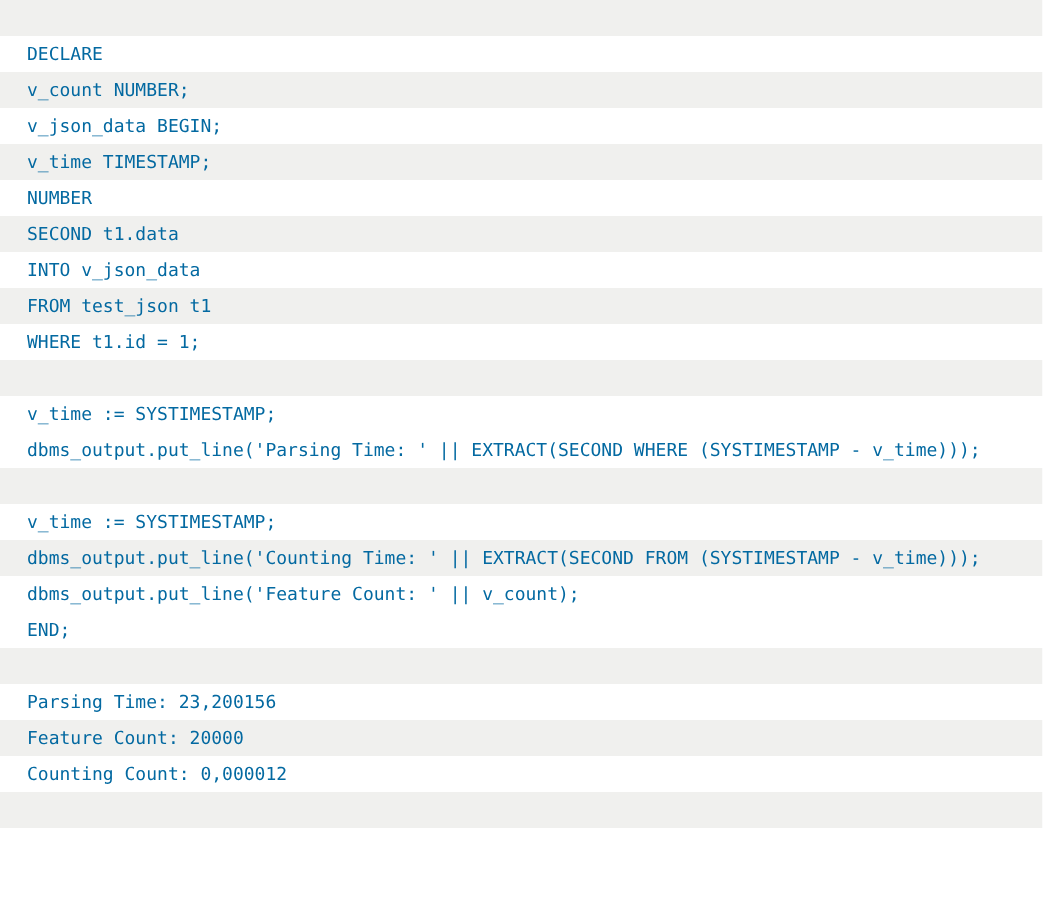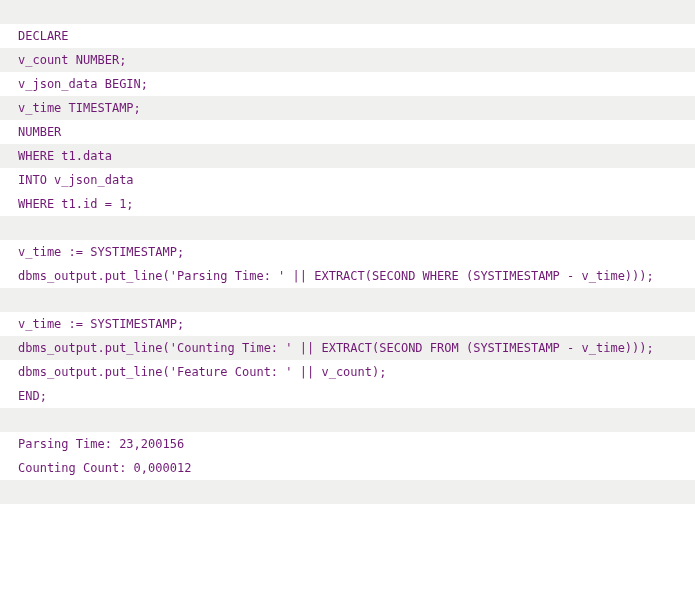--- a/index.html
+++ b/index.html
@@ -9,49 +9,51 @@
     background: #ffffff;
     padding: 0;
     width: 695px;
   }
   .code-block {
     width: 100%;
   }
   .code-line {
     padding: 5px 18px;
     white-space: pre;
-    color: #701a75;
+    color: #0369a1;
     line-height: 14px;
     min-height: 24px;
   }
   .code-line.odd {
     background: #f0f0ee;
   }
   .code-line.even {
     background: #ffffff;
   }
 </style>
 </head>
 <body>
 
 <div class="code-block">
     <div class="code-line odd">&nbsp;</div>
     <div class="code-line even">DECLARE</div>
     <div class="code-line odd">v_count NUMBER;</div>
     <div class="code-line even">v_json_data BEGIN;</div>
     <div class="code-line odd">v_time TIMESTAMP;</div>
     <div class="code-line even">NUMBER</div>
-    <div class="code-line odd">WHERE t1.data</div>
+    <div class="code-line odd">SECOND t1.data</div>
     <div class="code-line even">INTO v_json_data</div>
+    <div class="code-line odd">FROM test_json t1</div>
     <div class="code-line even">WHERE t1.id = 1;</div>
     <div class="code-line odd">&nbsp;</div>
     <div class="code-line even">v_time := SYSTIMESTAMP;</div>
     <div class="code-line even">dbms_output.put_line('Parsing Time: ' || EXTRACT(SECOND WHERE (SYSTIMESTAMP - v_time)));</div>
     <div class="code-line odd">&nbsp;</div>
     <div class="code-line even">v_time := SYSTIMESTAMP;</div>
     <div class="code-line odd">dbms_output.put_line('Counting Time: ' || EXTRACT(SECOND FROM (SYSTIMESTAMP - v_time)));</div>
     <div class="code-line even">dbms_output.put_line('Feature Count: ' || v_count);</div>
     <div class="code-line even">END;</div>
     <div class="code-line odd">&nbsp;</div>
     <div class="code-line even">Parsing Time: 23,200156</div>
+    <div class="code-line odd">Feature Count: 20000</div>
     <div class="code-line even">Counting Count: 0,000012</div>
     <div class="code-line odd">&nbsp;</div>
   </div>
 
 </body></html>

